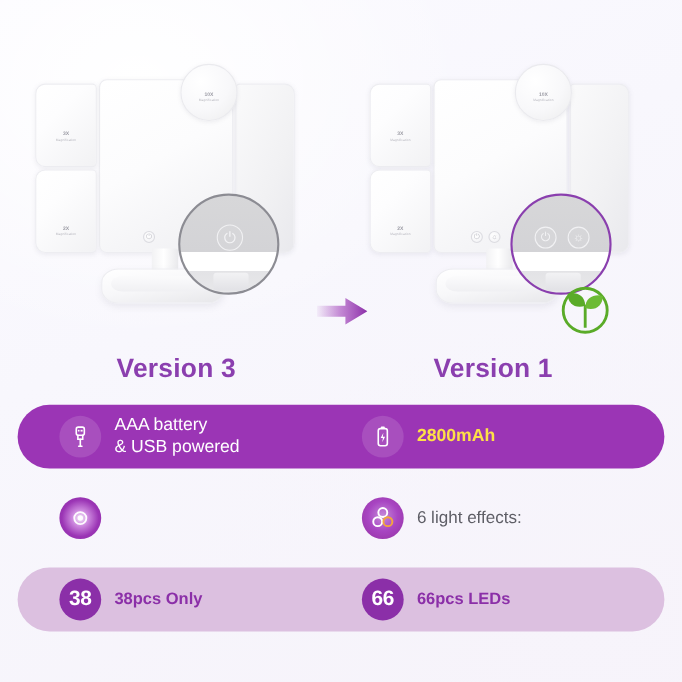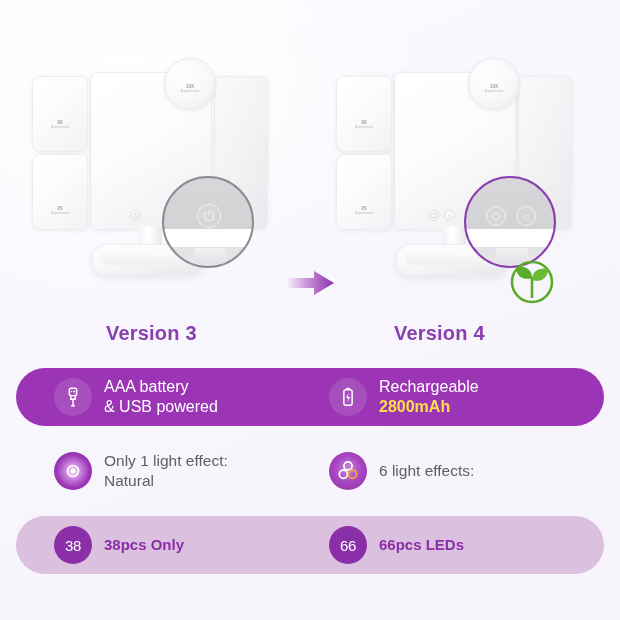--- a/index.html
+++ b/index.html
@@ -177,21 +177,21 @@
     width: 48px; height: 48px;
   }
 
   
   .version-row {
     position: absolute;
     top: 322px; left: 0; width: 620px; height: 34px;
   }
   .version-label {
     position: absolute;
-    font-size: 20px;
+    font-size: 24px;
     font-weight: 700;
     color: #8b3faf;
     letter-spacing: .2px;
   }
   .version-label.v3 { left: 106px; }
   .version-label.v4 { left: 394px; }
 
   
   .rows { position: absolute; top: 368px; left: 0; width: 620px; }
 
@@ -221,22 +221,22 @@
     border-radius: 50%;
     display: flex; align-items: center; justify-content: center;
   }
   .badge.soft   { background: rgba(255,255,255,0.13); }
   .badge.glow1  { background: radial-gradient(circle at 50% 50%, #f4e6fa 0%, #cf8ce0 26%, #9b35b5 62%, #8c2ba5 100%); }
   .badge.glow3  { background: radial-gradient(circle at 50% 45%, #c58ada 0%, #a845c2 48%, #93309f 100%); }
   .badge.num    { background: #8b2fa8; }
 
   .badge .num-text {
     color: #ffffff;
-    font-size: 15px;
-    font-weight: 400;
+    font-size: 19px;
+    font-weight: 700;
     letter-spacing: -0.3px;
   }
 
   .txt { line-height: 1.28; }
   .txt .l1, .txt .l2 { display: block; }
   .row.solid .txt { color: #ffffff; font-size: 16px; }
   .row.solid .txt .hl { color: #fde047; font-weight: 700; }
   .row.plain .txt { color: #5e5e66; font-size: 15.5px; }
   .row.tint .txt  { color: #8b2fa8; font-size: 15px; font-weight: 700; }
 </style>
@@ -329,21 +329,21 @@
       <circle cx="24" cy="24" r="20" fill="none" stroke="#5aab28" stroke-width="2.6"></circle>
       <path d="M24 40 L24 19" stroke="#5aab28" stroke-width="2.6" fill="none"></path>
       <path d="M24 20 C24 10 15 7 8 9 C8 18 15 23 24 20 Z" fill="#5aab28"></path>
       <path d="M24 22 C24 12 33 9 40 11 C40 20 33 25 24 22 Z" fill="#6cbb34"></path>
     </svg>
   </div>
 </div>
 
 <div class="version-row">
   <div class="version-label v3">Version 3</div>
-  <div class="version-label v4">Version 4</div>
+  <div class="version-label v4">Version 1</div>
 </div>
 
 <div class="rows">
 
   <div class="row solid">
     <div class="cell">
       <div class="badge soft">
         <svg width="22" height="22" viewBox="0 0 24 24" fill="none" stroke="#ffffff" stroke-width="1.6" stroke-linecap="round">
           <rect x="8" y="2.5" width="8" height="8" rx="2"></rect>
           <circle cx="10.4" cy="6" r="0.9" fill="#ffffff" stroke="none"></circle>
@@ -360,37 +360,32 @@
     </div>
     <div class="cell">
       <div class="badge soft">
         <svg width="22" height="22" viewBox="0 0 24 24" fill="none" stroke="#ffffff" stroke-width="1.6">
           <rect x="7.5" y="4" width="9" height="17" rx="2.2"></rect>
           <rect x="10" y="1.8" width="4" height="2.2" rx="0.8" fill="#ffffff" stroke="none"></rect>
           <path d="M12.6 8 L9.9 13.2 L12.1 13.2 L11.4 17.6 L14.3 12.1 L12 12.1 Z" fill="#ffffff" stroke="none"></path>
         </svg>
       </div>
       <div class="txt">
-        <span class="l1">Rechargeable</span>
         <span class="l2 hl">2800mAh</span>
       </div>
     </div>
   </div>
 
   <div class="row plain">
     <div class="cell">
       <div class="badge glow1">
         <svg width="20" height="20" viewBox="0 0 24 24">
           <circle cx="12" cy="12" r="6.6" fill="none" stroke="#ffffff" stroke-width="2" opacity="0.95"></circle>
           <circle cx="12" cy="12" r="3" fill="#ffffff" opacity="0.9"></circle>
         </svg>
-      </div>
-      <div class="txt">
-        <span class="l1">Only 1 light effect:</span>
-        <span class="l2">Natural</span>
       </div>
     </div>
     <div class="cell">
       <div class="badge glow3">
         <svg width="24" height="24" viewBox="0 0 26 26">
           <circle cx="13" cy="7.5" r="4.4" fill="none" stroke="#ffffff" stroke-width="1.9"></circle>
           <circle cx="8" cy="16.5" r="4.4" fill="none" stroke="#ffffff" stroke-width="1.9"></circle>
           <circle cx="18" cy="16.5" r="4.4" fill="none" stroke="#f4a63c" stroke-width="1.9"></circle>
         </svg>
       </div>

